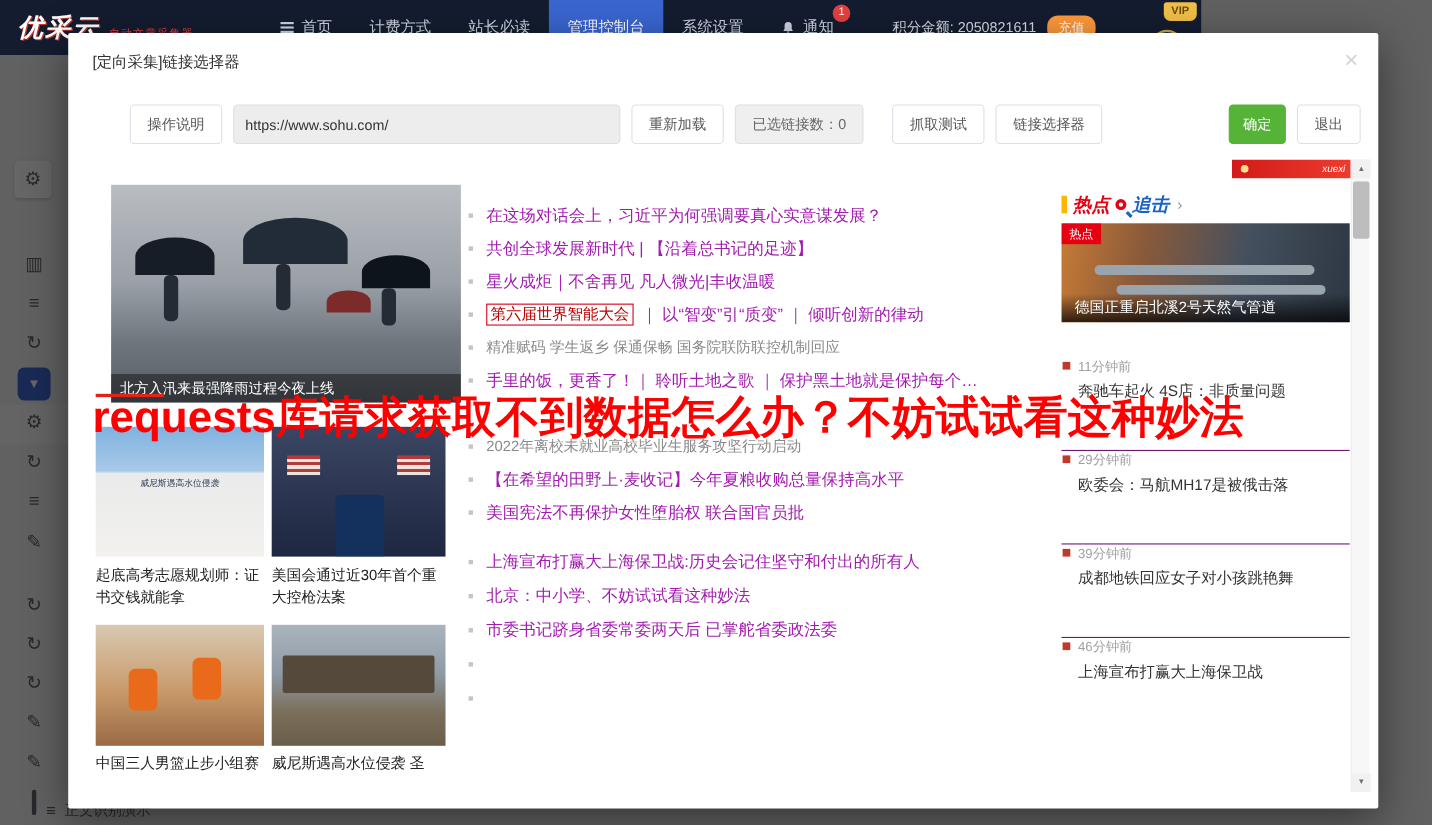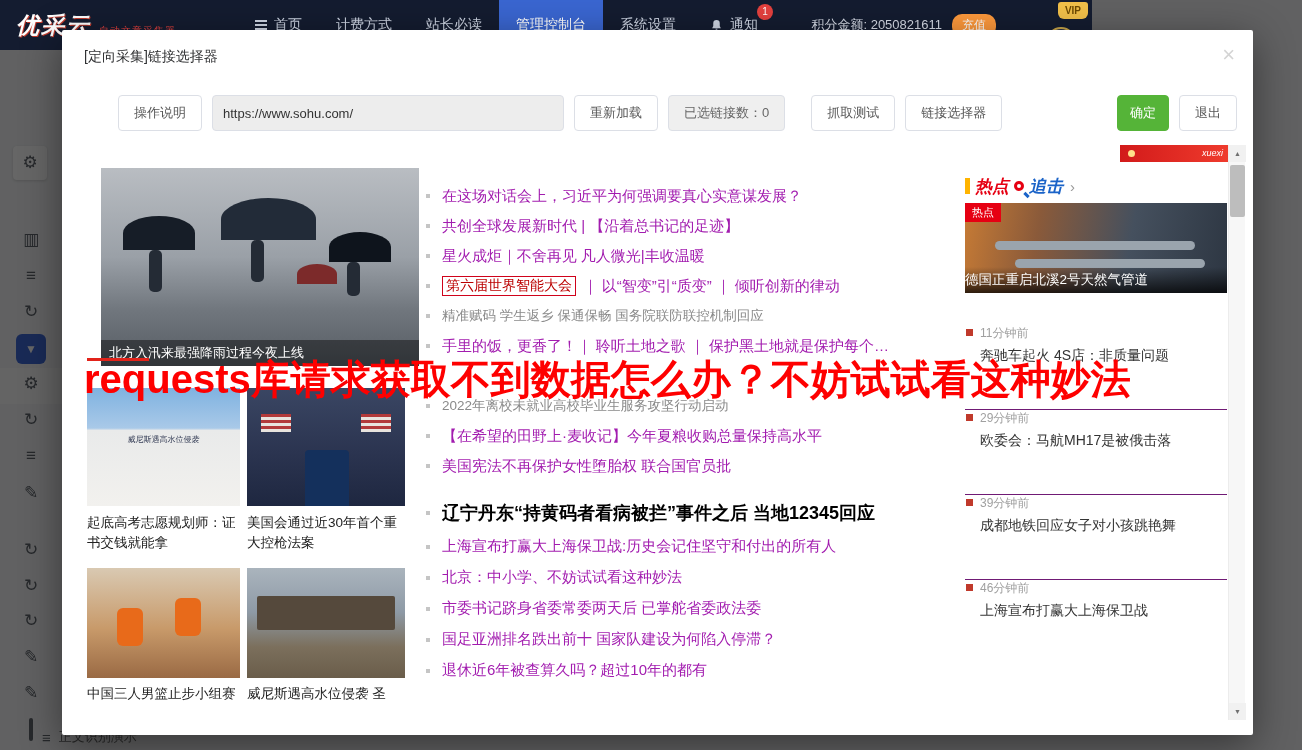--- a/index.html
+++ b/index.html
@@ -122,21 +122,21 @@
   .mag { width:10px; height:10px; border:3px solid #e60012; border-radius:50%; position:relative; }
   .mag::after { content:""; position:absolute; left:8px; top:8px; width:3px; height:6px;
                 background:#1a63c8; transform:rotate(-45deg); }
   .hot-more { color:#999; font-size:15px; margin-left:2px; }
   .hot-img { position:absolute; left:0; top:28px; width:262px; height:90px; cursor:pointer;
              background:linear-gradient(100deg,#c77b35 0%,#8a5a3a 28%,#45505e 62%,#2d3642 100%);
              overflow:hidden; }
   .pipe { position:absolute; height:9px; border-radius:5px; background:#9aa4ad; }
   .hot-tag { position:absolute; left:0; top:0; background:#e60012; color:#fff; font-size:11px;
              padding:2px 7px; }
-  .hot-img-cap { position:absolute; left:0; right:0; bottom:0; padding:4px 0; color:#fff;
+  .hot-img-cap { position:absolute; left:0; right:0; bottom:0; padding:4px 12px; color:#fff;
                  font-size:13.5px; background:linear-gradient(180deg,transparent,rgba(0,0,0,.75)); }
   .hot-entry { position:absolute; left:0; width:262px; height:85px; border-bottom:1px solid #701a75;
                cursor:pointer; }
   .hot-entry .sq { position:absolute; left:1px; top:4px; width:7px; height:7px; background:#c0392b; }
   .hot-time { position:absolute; left:15px; top:0; font-size:12px; color:#a0a0a0; }
   .hot-text { position:absolute; left:15px; top:22px; font-size:14px; color:#333; white-space:nowrap; }
 
   
   .vscroll { position:absolute; left:1166px; top:115px; width:17px; height:575px; background:#f7f7f7;
              border-left:1px solid #ececec; }
@@ -284,43 +284,37 @@
         </div>
       <div class="h-row r30">
           <span class="dot"></span>
           <span class="ht">【在希望的田野上·麦收记】今年夏粮收购总量保持高水平</span>
         </div>
       <div class="h-row r30">
           <span class="dot"></span>
           <span class="ht">美国宪法不再保护女性堕胎权 联合国官员批</span>
         </div>
       <div class="list-gap"></div>
-      <div class="h-row r36 big">
-          <span class="dot"></span>
-          <span class="ht">辽宁丹东“持黄码者看病被拦”事件之后 当地12345回应</span>
-        </div>
       <div class="h-row r31">
           <span class="dot"></span>
           <span class="ht">上海宣布打赢大上海保卫战:历史会记住坚守和付出的所有人</span>
         </div>
       <div class="h-row r31">
           <span class="dot"></span>
           <span class="ht">北京：中小学、不妨试试看这种妙法</span>
         </div>
       <div class="h-row r31">
           <span class="dot"></span>
           <span class="ht">市委书记跻身省委常委两天后 已掌舵省委政法委</span>
         </div>
       <div class="h-row r31">
           <span class="dot"></span>
-          <span class="ht">国足亚洲排名跌出前十 国家队建设为何陷入停滞？</span>
-        </div>
-      <div class="h-row r31">
-          <span class="dot"></span>
-          <span class="ht">退休近6年被查算久吗？超过10年的都有</span>
+        </div>
+      <div class="h-row r31">
+          <span class="dot"></span>
         </div>
     </div>
 
     <div class="thumb t1">
       <span class="sign">威尼斯遇高水位侵袭</span>
     </div>
     <div class="thumb t2">
       <div class="flag" style="left:14px;top:26px"></div>
       <div class="flag" style="left:114px;top:26px"></div>
       <div class="podium"></div>

